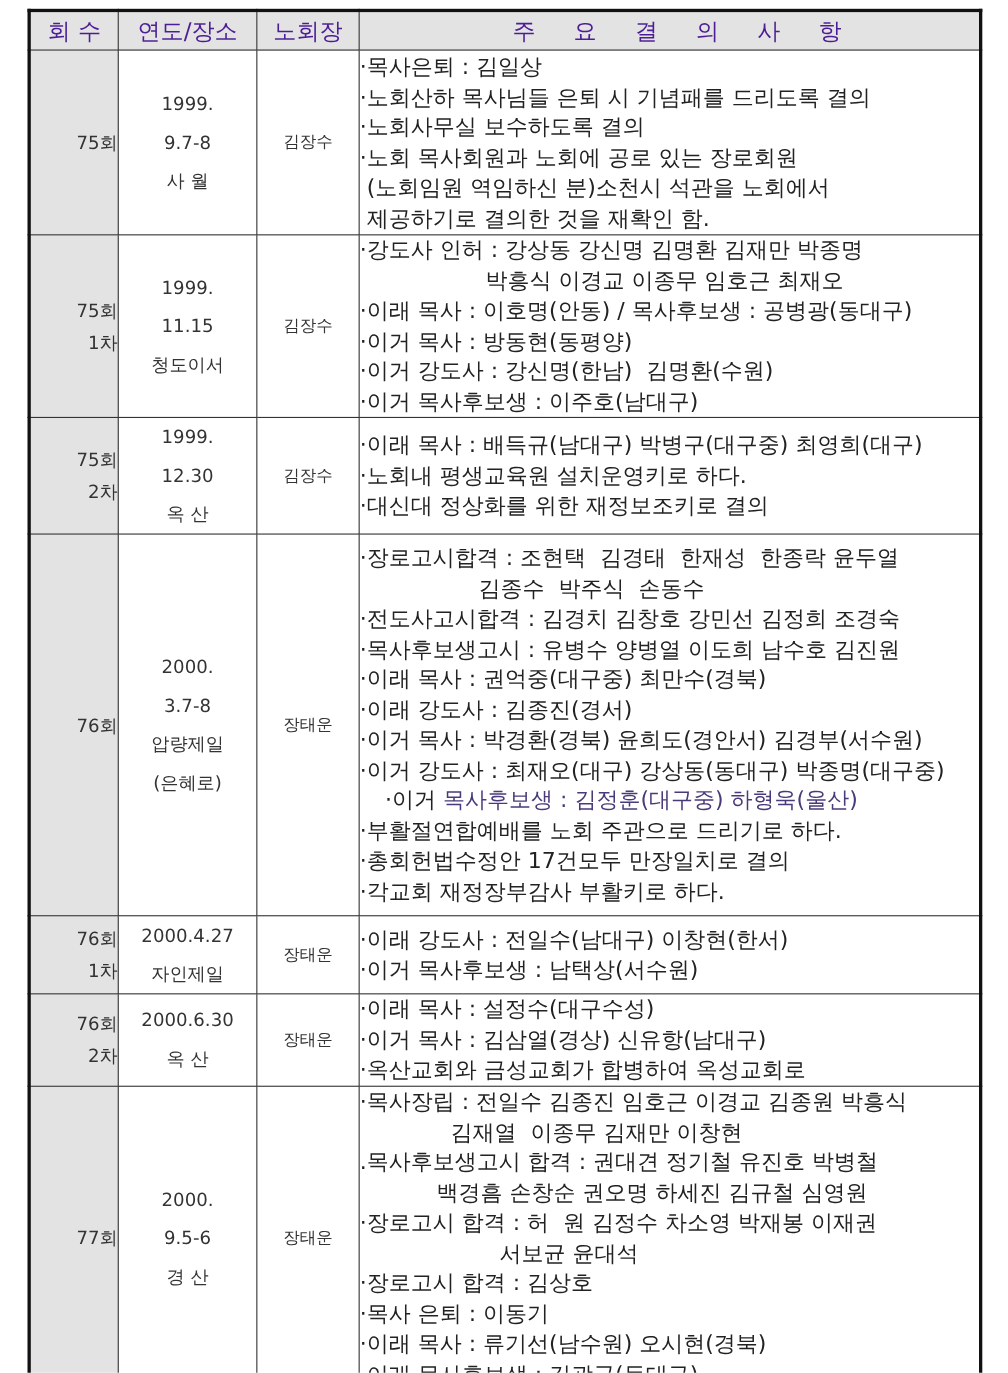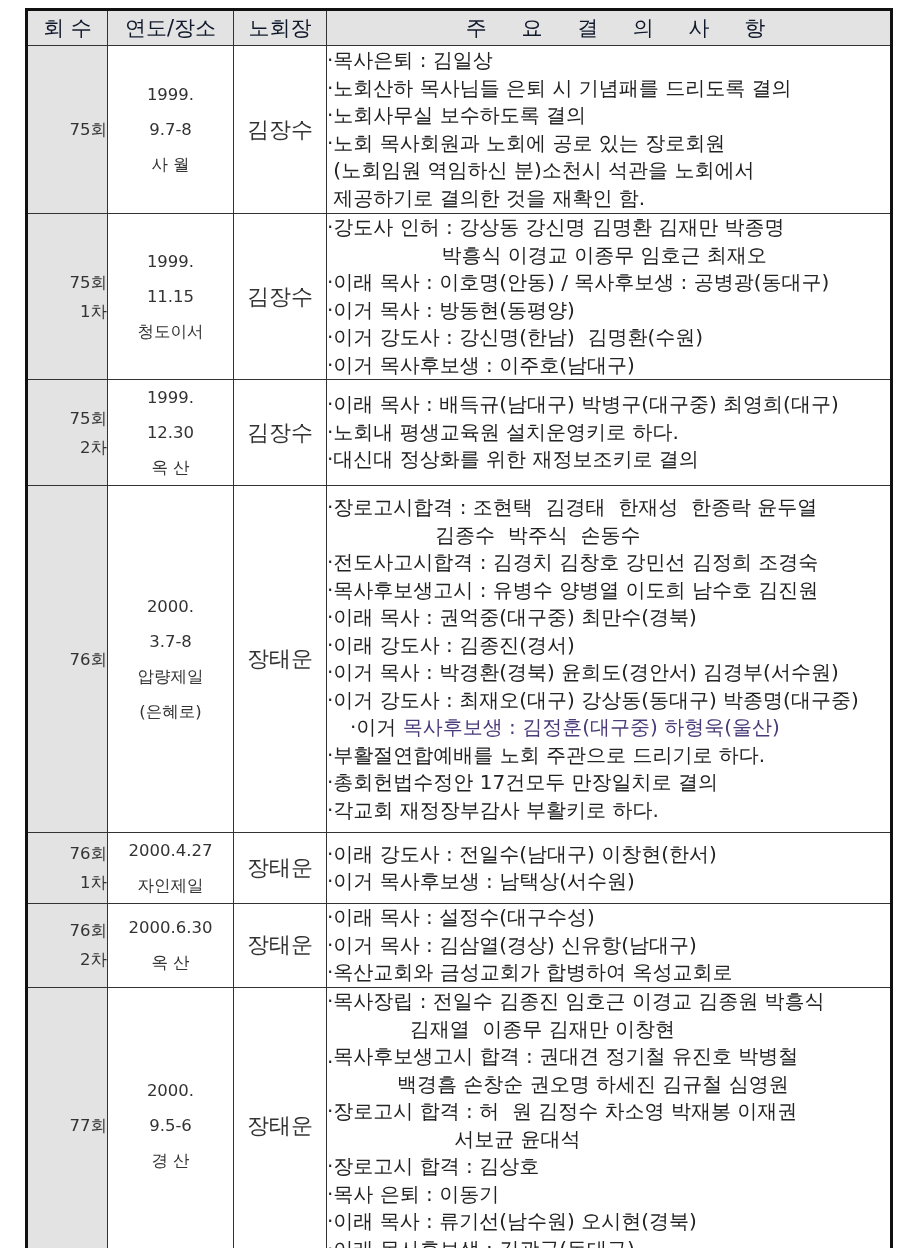--- a/index.html
+++ b/index.html
@@ -12,26 +12,26 @@
     table-layout: fixed;
   }
   table.minutes th, table.minutes td {
     border: 1.5px solid #333;
     padding: 0;
     vertical-align: middle;
   }
   col.c1 { width: 81px; } col.c2 { width: 126px; } col.c3 { width: 93px; } col.c4 { width: auto; }
   thead th {
     background: #e3e3e3; height: 34px; font-weight: normal;
-    font-size: 21px; color: #0f172a; text-align: center;
+    font-size: 21px; color: #4c1d95; text-align: center;
   }
   thead th.h-main { letter-spacing: 14px; padding-left: 28px; }
   td.round { background: #e3e3e3; text-align: right; font-size: 16.5px; line-height: 29px; color: #333; }
   td.date  { text-align: center; font-size: 16.5px; line-height: 35px; color: #333; white-space: pre-line; margin-top: 26px; }
-  td.chair { text-align: center; font-size: 22px; color: #333; }
+  td.chair { text-align: center; font-size: 15px; color: #333; }
   td.items { padding: 2px 2px 2px 3px; }
   .item { font-size: 20px; line-height: 27.5px; white-space: pre; color: #222; }
   .item.accent { color: #4a3a7a; margin-left: 23px; }
   .item.accent .lead { color: #222; }
 </style>
 </head>
 <body>
 
 <table class="minutes">
   <colgroup>

